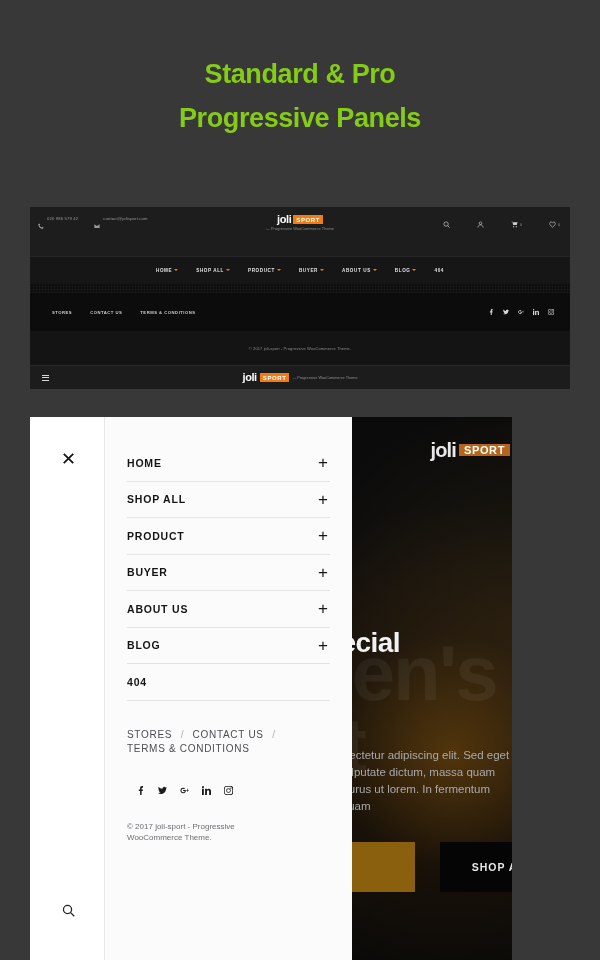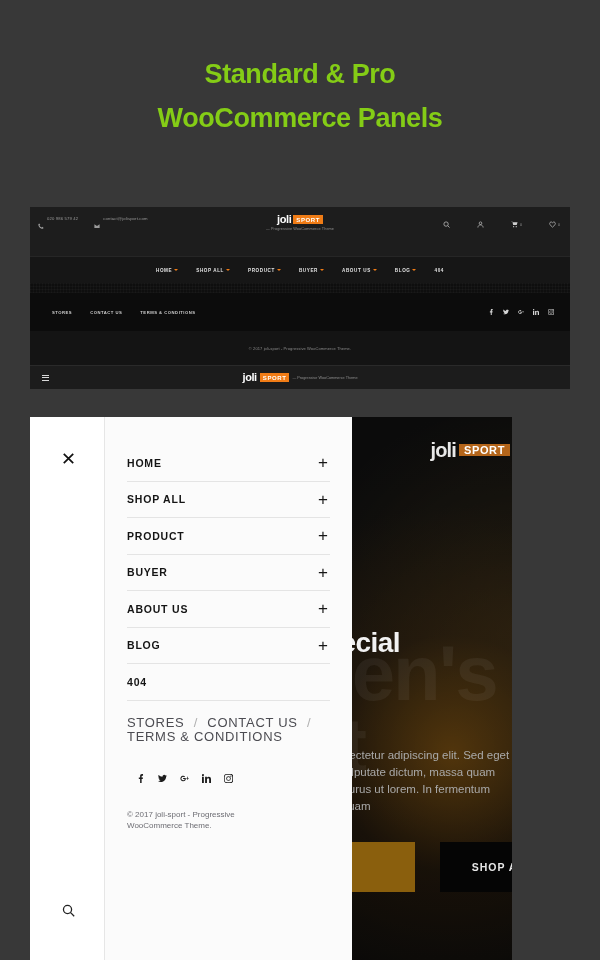--- a/index.html
+++ b/index.html
@@ -200,22 +200,22 @@
   }
   .menu .lbl {
     color: #141414; font-size: 10.5px; font-weight: bold; letter-spacing: 0.8px;
   }
   .menu .plus {
     color: #161616; font-size: 17px; line-height: 17px; font-weight: 300;
     width: 14px; text-align: center;
   }
 
   .panel-links {
-    margin-top: 15px;
-    color: #4c4c52; font-size: 13px; letter-spacing: 0.7px; line-height: 14px;
+    margin-top: 27px;
+    color: #4c4c52; font-size: 10px; letter-spacing: 0.7px; line-height: 14px;
   }
   .panel-links .sl { color: #4c4c52; }
   .panel-links .sep { color: #b0b0b0; margin: 0 5px; }
 
   .panel-social {
     margin-top: 30px; display: flex; align-items: center; gap: 13px; padding-left: 9px;
   }
   .panel-social svg { width: 9px; height: 9px; fill: #1d1d1d; display: block; }
 
   .panel-copy {
@@ -223,21 +223,21 @@
     color: #6d6d73; font-size: 8px; line-height: 11.5px;
   }
 </style>
 </head>
 <body>
 
 <div class="page">
 
   <div class="title-wrap">
     <div class="title-line">Standard &amp; Pro</div>
-    <div class="title-line">WooCommerce Panels</div>
+    <div class="title-line">Progressive Panels</div>
   </div>
 
   <div class="mockup-top">
     <div class="mt-texture"></div>
 
     <div class="mt-topbar">
       <div class="mt-contact">
         <div class="mt-ci">
           <span class="ic">
             <svg viewBox="0 0 16 16" fill="#9a9a9a">

